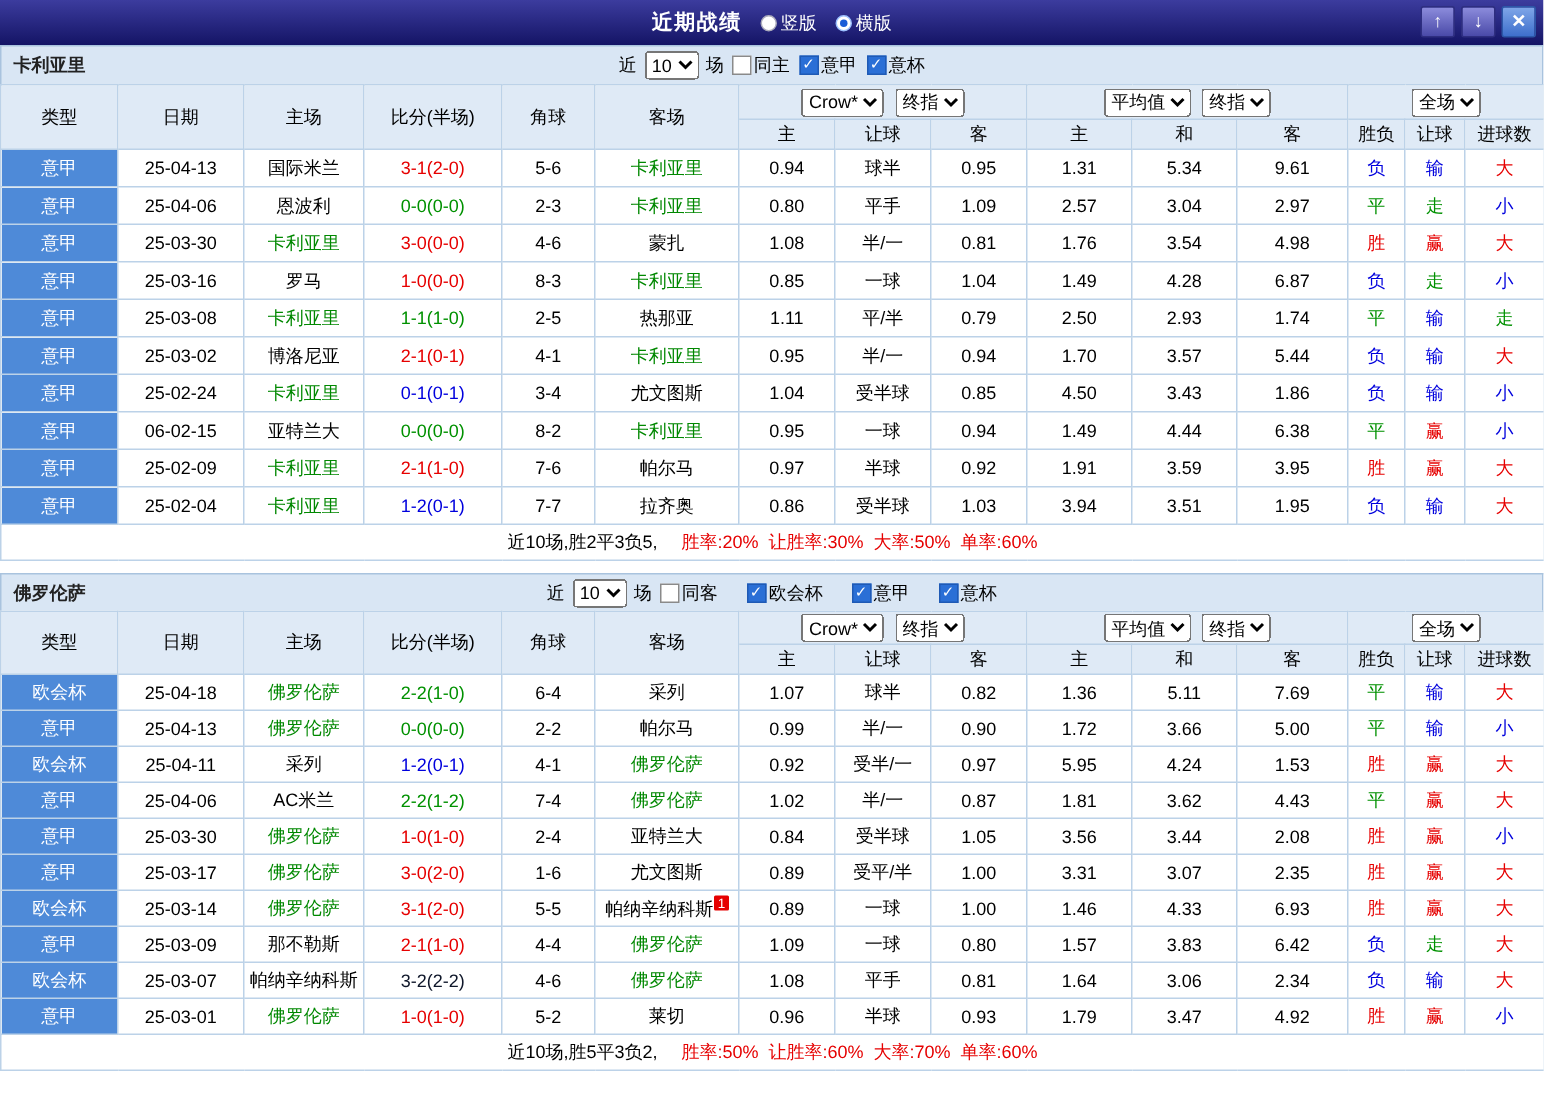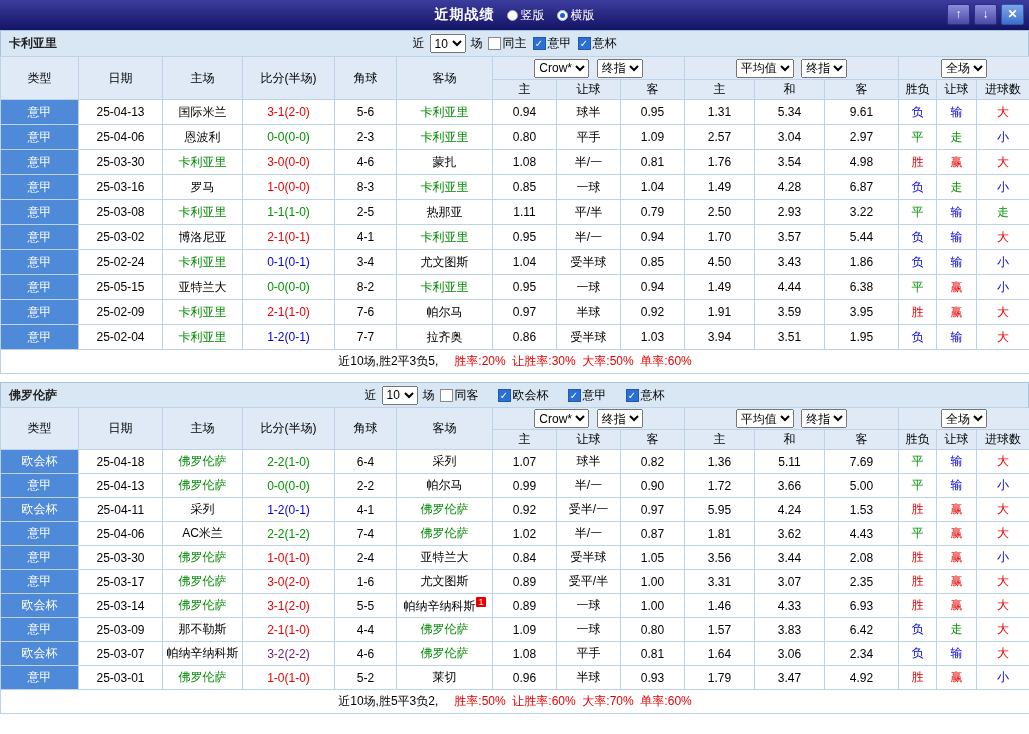--- a/index.html
+++ b/index.html
@@ -241,21 +241,21 @@
           <td>25-03-08</td>
           <td style="color: rgb(0, 136, 0);">卡利亚里</td>
           <td style="color: rgb(0, 145, 0);">1-1(1-0)</td>
           <td>2-5</td>
           <td>热那亚</td>
           <td>1.11</td>
           <td>平/半</td>
           <td>0.79</td>
           <td>2.50</td>
           <td>2.93</td>
-          <td>3.22</td>
+          <td>1.74</td>
           <td style="color: rgb(0, 145, 0);">平</td>
           <td style="color: rgb(0, 0, 221);">输</td>
           <td style="color: rgb(0, 145, 0);">走</td>
         </tr>
         <tr>
           <td class="league" style="background: rgb(78, 138, 216);">意甲</td>
           <td>25-03-02</td>
           <td>博洛尼亚</td>
           <td style="color: rgb(230, 0, 0);">2-1(0-1)</td>
           <td>4-1</td>
@@ -282,21 +282,21 @@
           <td>0.85</td>
           <td>4.50</td>
           <td>3.43</td>
           <td>1.86</td>
           <td style="color: rgb(0, 0, 221);">负</td>
           <td style="color: rgb(0, 0, 221);">输</td>
           <td style="color: rgb(0, 0, 221);">小</td>
         </tr>
         <tr>
           <td class="league" style="background: rgb(78, 138, 216);">意甲</td>
-          <td>25-05-15</td>
+          <td>06-02-15</td>
           <td>亚特兰大</td>
           <td style="color: rgb(0, 145, 0);">0-0(0-0)</td>
           <td>8-2</td>
           <td style="color: rgb(0, 136, 0);">卡利亚里</td>
           <td>0.95</td>
           <td>一球</td>
           <td>0.94</td>
           <td>1.49</td>
           <td>4.44</td>
           <td>6.38</td>
@@ -562,21 +562,21 @@
           <td>3.83</td>
           <td>6.42</td>
           <td style="color: rgb(0, 0, 221);">负</td>
           <td style="color: rgb(0, 145, 0);">走</td>
           <td style="color: rgb(230, 0, 0);">大</td>
         </tr>
         <tr>
           <td class="league" style="background: rgb(78, 138, 216);">欧会杯</td>
           <td>25-03-07</td>
           <td>帕纳辛纳科斯</td>
-          <td style="color: #701a75;">3-2(2-2)</td>
+          <td style="color: #0f172a;">3-2(2-2)</td>
           <td>4-6</td>
           <td style="color: rgb(0, 136, 0);">佛罗伦萨</td>
           <td>1.08</td>
           <td>平手</td>
           <td>0.81</td>
           <td>1.64</td>
           <td>3.06</td>
           <td>2.34</td>
           <td style="color: rgb(0, 0, 221);">负</td>
           <td style="color: rgb(0, 0, 221);">输</td>

